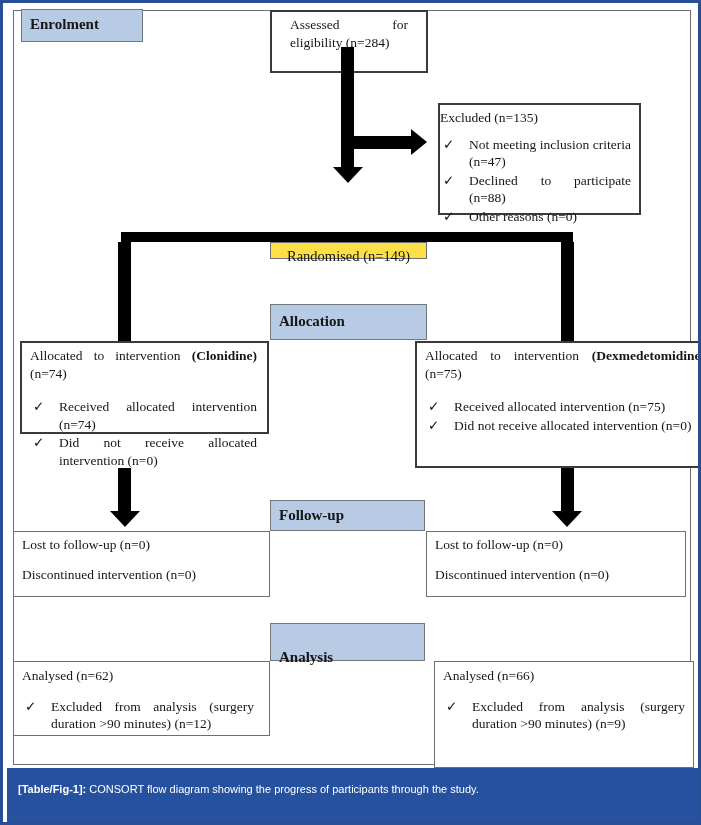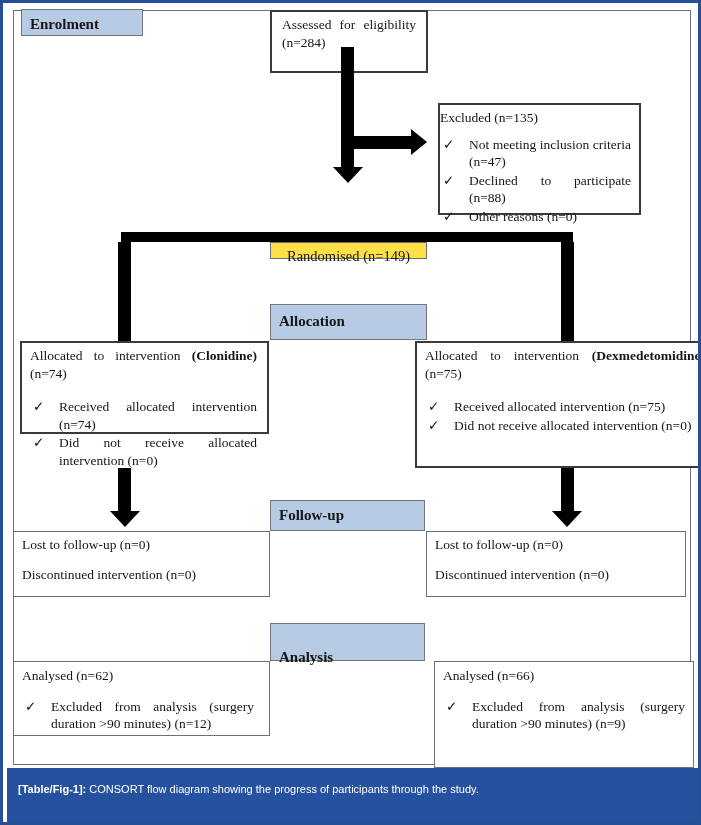--- a/index.html
+++ b/index.html
@@ -32,23 +32,23 @@
     font-size:11px;line-height:1.28;padding:14px 11px;
   }
 </style>
 </head>
 <body>
 
 <div id="page">
 
   <div class="abs thin" style="left:10px;top:7px;width:678px;height:755px;"></div>
 
-  <div class="abs hdr" style="left:18px;top:6px;width:122px;height:27px;"><span>Enrolment</span></div>
+  <div class="abs hdr" style="left:18px;top:6px;width:122px;height:33px;"><span>Enrolment</span></div>
 
-  <div class="abs box" style="left:267px;top:7px;width:158px;height:63px;padding:4px 10px;">
+  <div class="abs box" style="left:267px;top:7px;width:158px;height:63px;padding:4px 18px;">
     <div class="just">Assessed for eligibility (n=284)</div>
   </div>
 
   <div class="abs bar" style="left:338px;top:44px;width:13px;height:120px;"></div>
   <div class="abs tri-down" style="left:330px;top:164px;"></div>
 
   <div class="abs bar" style="left:338px;top:133px;width:70px;height:13px;"></div>
   <div class="abs tri-right" style="left:408px;top:126px;"></div>
 
   <div class="abs box" style="left:422px;top:100px;width:203px;height:112px;padding:4px 8px 4px 0;margin-left:13px;">

